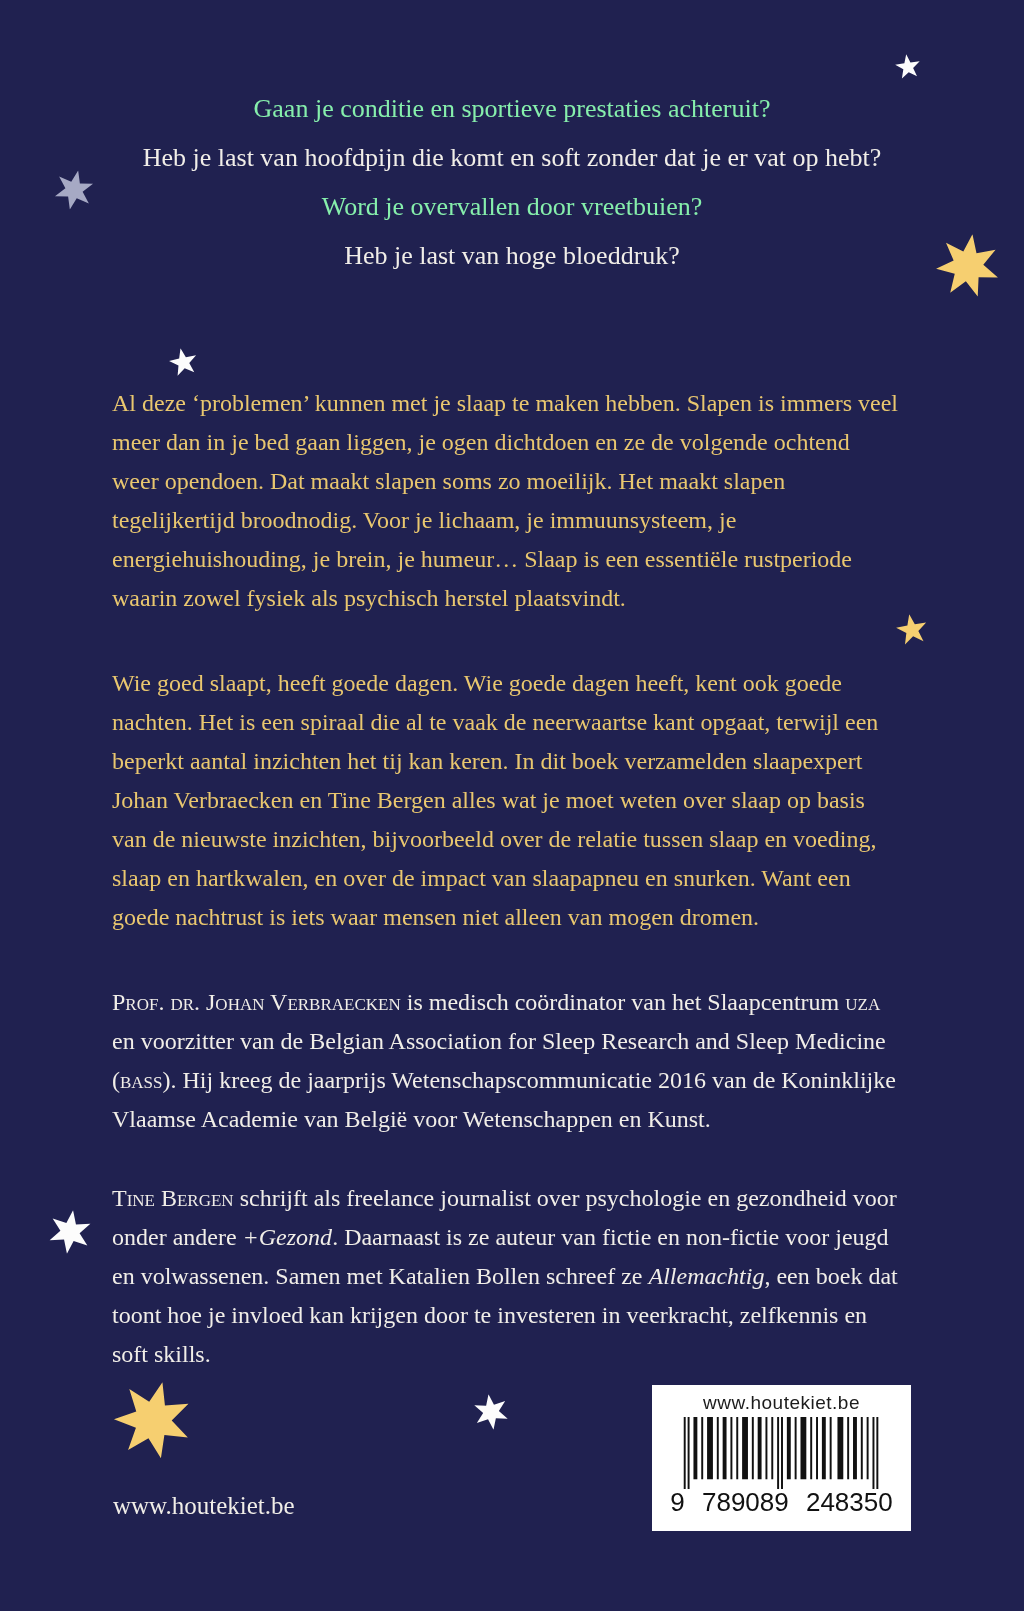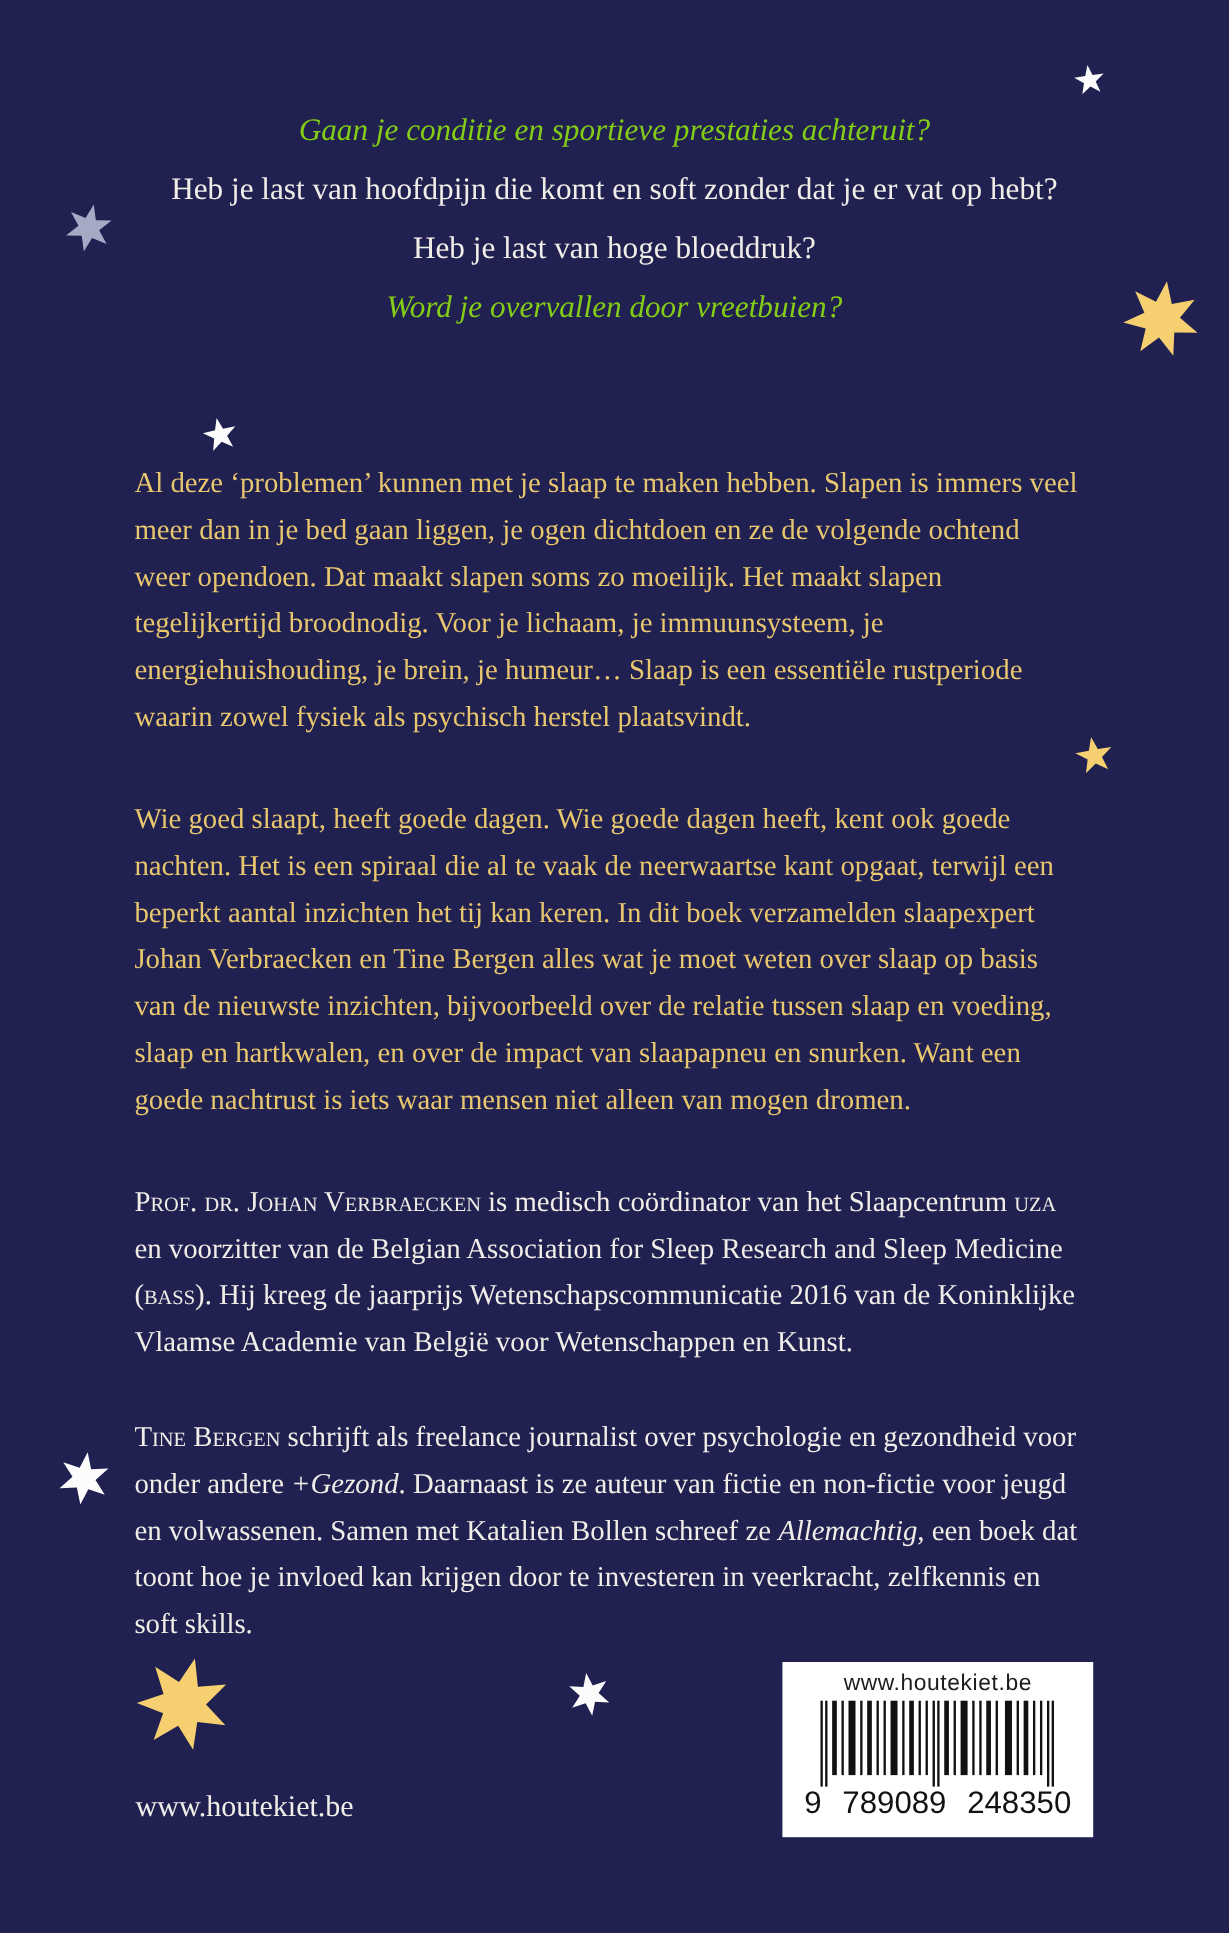--- a/index.html
+++ b/index.html
@@ -3,21 +3,21 @@
 <meta charset="utf-8">
 <style>
   html,body{margin:0;padding:0;}
   body{
     width:1024px;height:1611px;position:relative;overflow:hidden;
     background:#202150;
     font-family:"Liberation Serif", serif;
   }
   
   .c-white{color:#f1eee8;}
-  .c-lav{color:#84cc16;font-style:italic;}
+  .c-lav{color:#86efac;}
   .c-gold{color:#e9c76f;}
 
   
   .questions{
     position:absolute;top:80px;left:50px;right:50px;
     text-align:center;
   }
   .q-line{font-size:26px;line-height:40px;}
   .q-gap{margin-top:9px;}
 
@@ -85,22 +85,22 @@
 <svg class="star" style="left:114px;top:1381px;transform:rotate(14deg)" width="78" height="78" viewBox="0 0 100 100">
   <polygon class="st-gold" points="50,0 60.4,28.4 89.1,18.8 73.4,44.7 98.8,61.1 68.8,65 71.7,95.1 50,74 28.3,95.1 31.2,65 1.2,61.1 26.6,44.7 10.9,18.8 39.6,28.4"></polygon>
 </svg>
 <svg class="star" style="left:473px;top:1394px;transform:rotate(-8deg)" width="36" height="36" viewBox="0 0 100 100">
   <polygon class="st-white" points="50,0 61,31 93.3,25 72,50 93.3,75 61,69 50,100 39,69 6.7,75 28,50 6.7,25 39,31"></polygon>
 </svg>
 
 <div class="questions">
   <div class="q-line c-lav q-gap">Gaan je conditie en sportieve prestaties achteruit?</div>
   <div class="q-line c-white q-gap">Heb je last van hoofdpijn die komt en soft zonder dat je er vat op hebt?</div>
+  <div class="q-line c-lav q-gap">Word je overvallen door vreetbuien?</div>
   <div class="q-line c-white q-gap">Heb je last van hoge bloeddruk?</div>
-  <div class="q-line c-lav q-gap">Word je overvallen door vreetbuien?</div>
 </div>
 
 <div class="body-text">
   <p class="para c-gold">Al deze ‘problemen’ kunnen met je slaap te maken hebben. Slapen is immers veel meer dan in je bed gaan liggen, je ogen dichtdoen en ze de volgende ochtend weer opendoen. Dat maakt slapen soms zo moeilijk. Het maakt slapen tegelijkertijd broodnodig. Voor je lichaam, je immuunsysteem, je energiehuishouding, je brein, je humeur… Slaap is een essentiële rustperiode waarin zowel fysiek als psychisch herstel plaatsvindt.</p>
   <p class="para c-gold">Wie goed slaapt, heeft goede dagen. Wie goede dagen heeft, kent ook goede nachten. Het is een spiraal die al te vaak de neerwaartse kant opgaat, terwijl een beperkt aantal inzichten het tij kan keren. In dit boek verzamelden slaapexpert Johan Verbraecken en Tine Bergen alles wat je moet weten over slaap op basis van de nieuwste inzichten, bijvoorbeeld over de relatie tussen slaap en voeding, slaap en hartkwalen, en over de impact van slaapapneu en snurken. Want een goede nachtrust is iets waar mensen niet alleen van mogen dromen.</p>
 
   <p class="para bio c-white"><span class="sc">Prof. dr. Johan Verbraecken</span><span> is medisch coördinator van het Slaapcentrum </span><span class="sc">uza</span><span> en voorzitter van de Belgian Association for Sleep Research and Sleep Medicine (</span><span class="sc">bass</span><span>). Hij kreeg de jaarprijs Wetenschapscommunicatie 2016 van de Koninklijke Vlaamse Academie van België voor Wetenschappen en Kunst.</span></p>
 
   <p class="para bio c-white"><span class="sc">Tine Bergen</span><span> schrijft als freelance journalist over psychologie en gezondheid voor onder andere </span><span class="it">+Gezond</span><span>. Daarnaast is ze auteur van fictie en non-fictie voor jeugd en volwassenen. Samen met Katalien Bollen schreef ze </span><span class="it">Allemachtig</span><span>, een boek dat toont hoe je invloed kan krijgen door te investeren in veerkracht, zelfkennis en soft skills.</span></p>
 </div>

